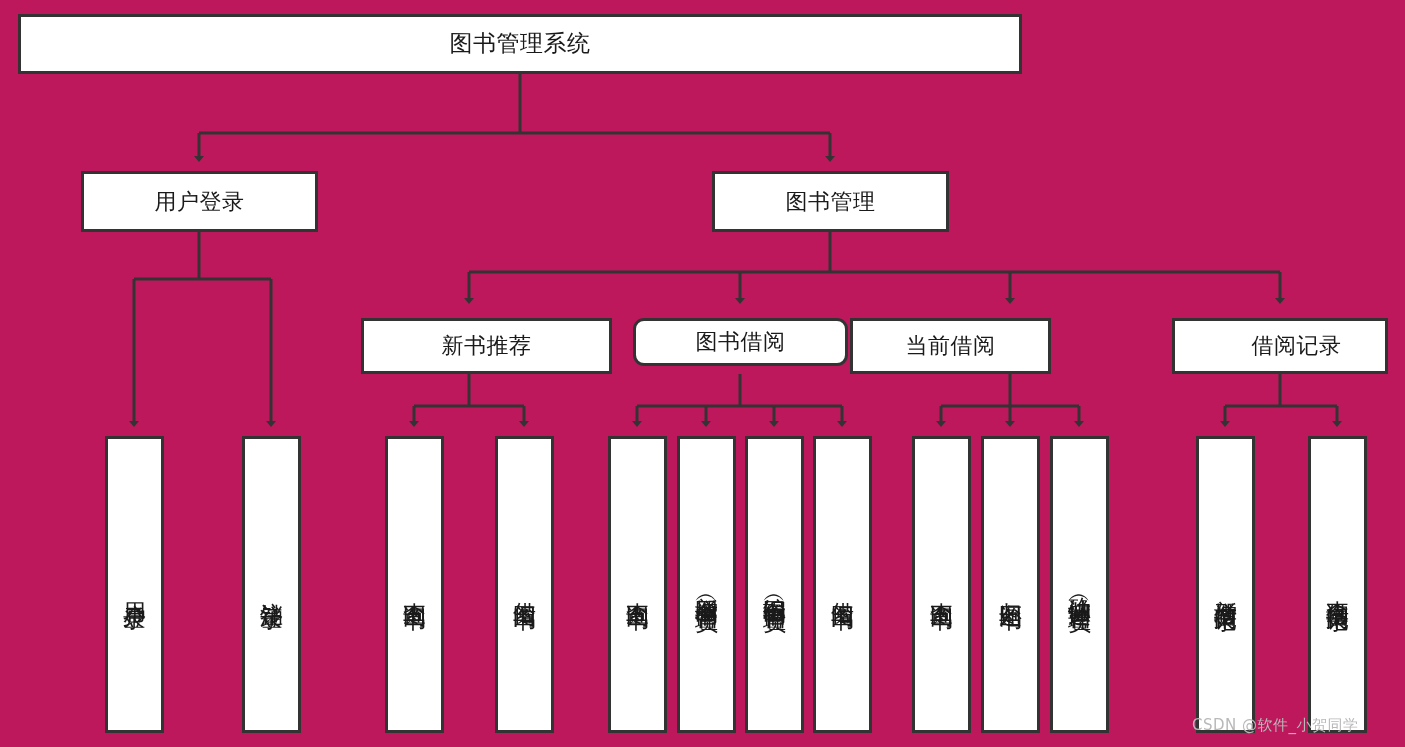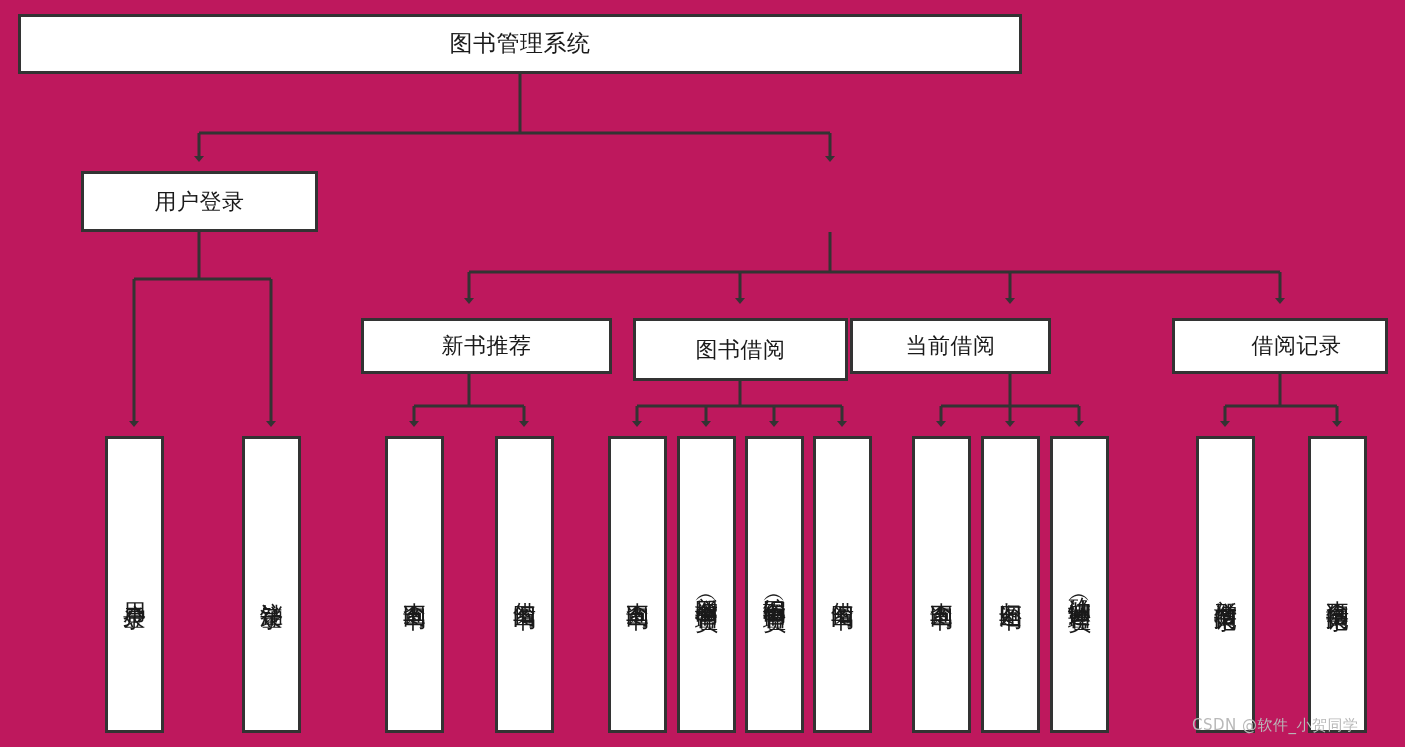--- a/index.html
+++ b/index.html
@@ -132,26 +132,29 @@
   </svg>
 
   <div class="node horiz root" style="left:18px; top:14px; width:1004px; height:60px;">
     <span class="node-label">图书管理系统</span>
   </div>
 
   <div class="node horiz" style="left:81px; top:171px; width:237px; height:61px;">
     <span class="node-label">用户登录</span>
   </div>
 
+  <div class="node horiz" style="left:712px; top:171px; width:237px; height:61px;">
+    <span class="node-label">图书管理</span>
+  </div>
 
   <div class="node horiz" style="left:361px; top:318px; width:251px; height:56px;">
     <span class="node-label">新书推荐</span>
   </div>
 
-  <div class="node horiz" style="left:633px; top:318px; width:215px; height:63px;">
+  <div class="node horiz" style="left:633px; top:318px; width:215px; height:48px;border-radius:11px;">
     <span class="node-label">图书借阅</span>
   </div>
 
   <div class="node horiz" style="left:850px; top:318px; width:201px; height:56px;">
     <span class="node-label">当前借阅</span>
   </div>
 
   <div class="node horiz" style="left:1172px; top:318px; width:216px; height:56px;padding-left:33px;">
     <span class="node-label">借阅记录</span>
   </div>

